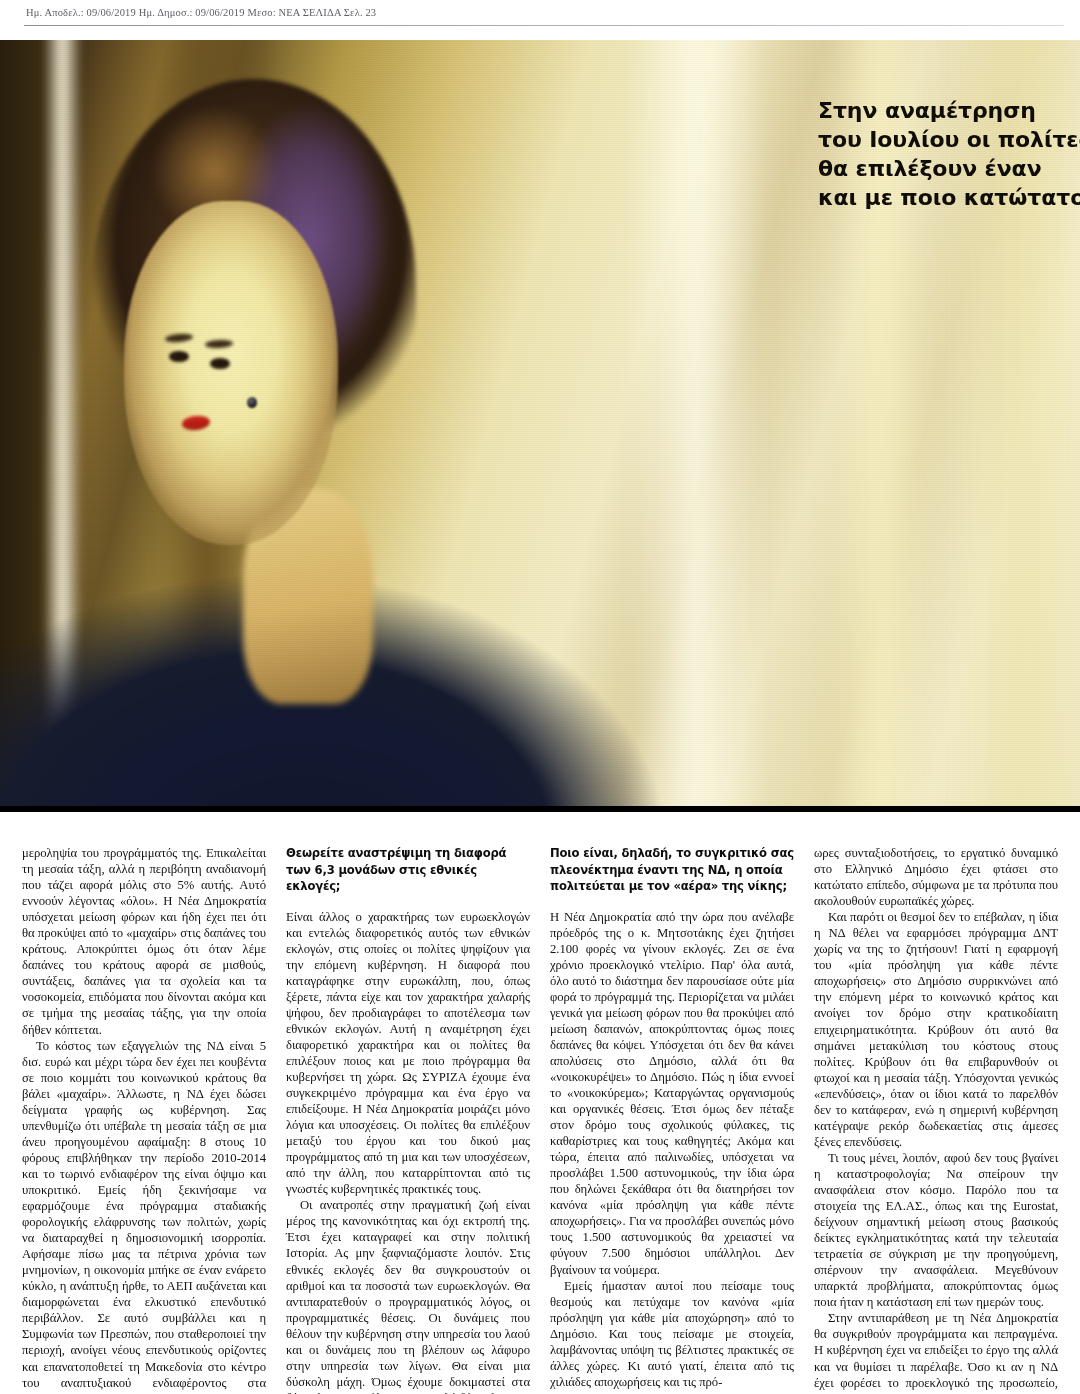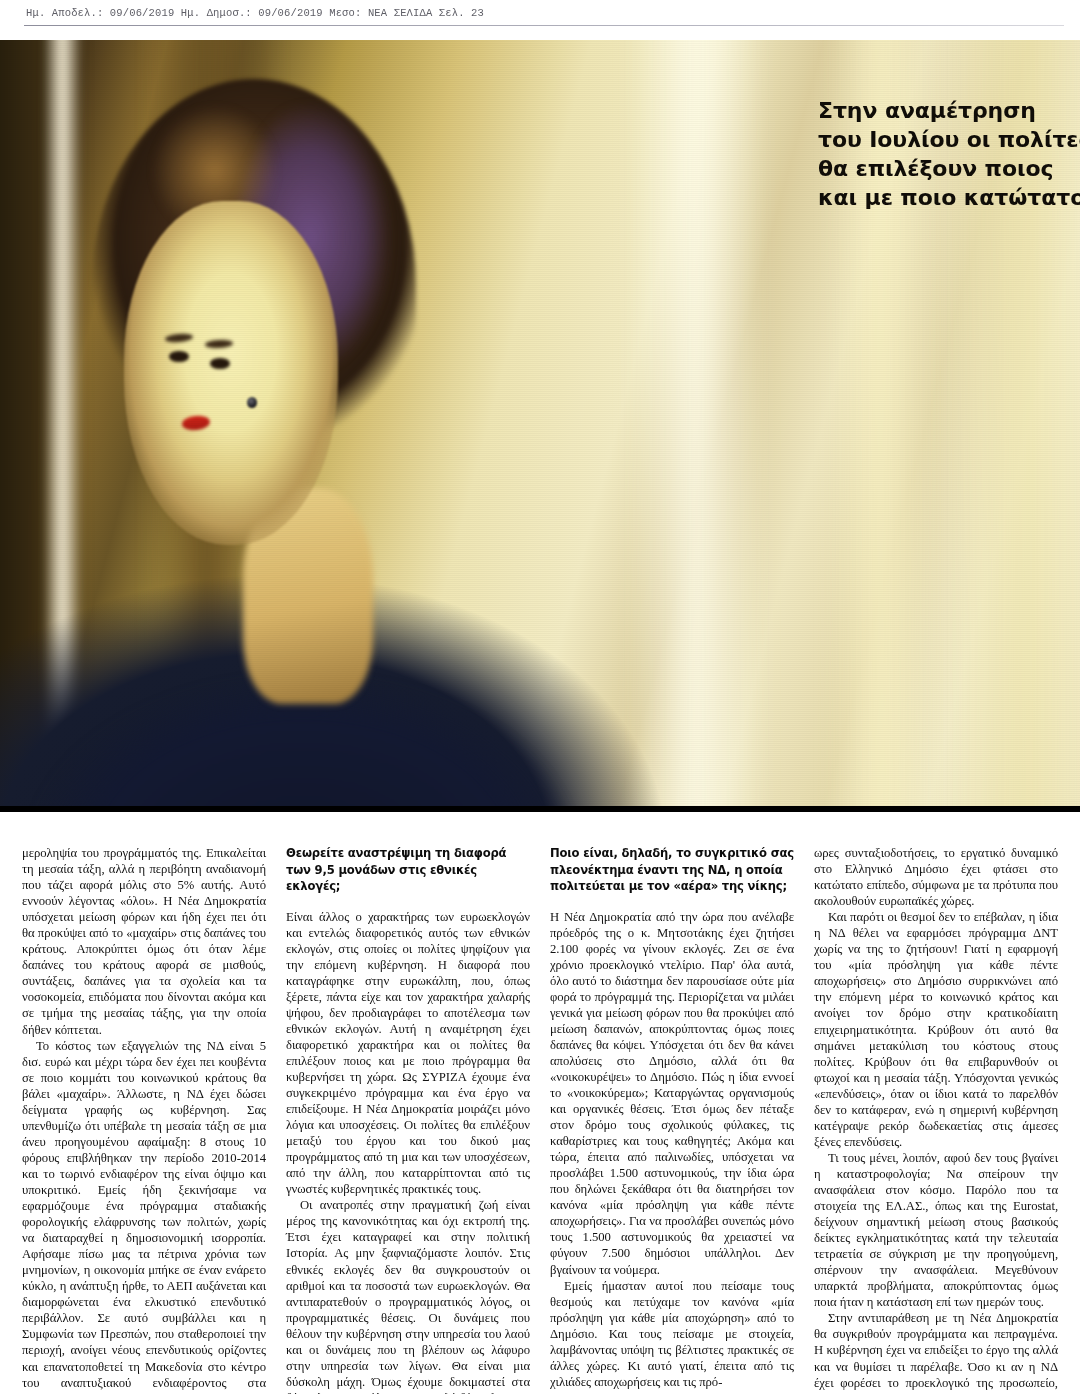--- a/index.html
+++ b/index.html
@@ -20,21 +20,21 @@
   
   .clip-header {
     position: absolute;
     left: 0; top: 0;
     width: 1080px;
     height: 32px;
     box-sizing: border-box;
     padding: 7px 0 0 26px;
   }
   .clip-header-text {
-    font-family: Liberation Mono, monospace;
+    font-family: Liberation Serif, serif;
     font-size: 10.5px;
     letter-spacing: 0.15px;
     color: #5e5e66;
     white-space: nowrap;
   }
   .clip-header-rule {
     position: absolute;
     left: 24px;
     top: 25px;
     width: 1040px;
@@ -332,33 +332,33 @@
     </div>
 
     <div class="photo-grain"></div>
   </div>
   <div class="photo-bottom-edge"></div>
 </div>
 
 <div class="headline">
   <div class="headline-line">Στην αναμέτρηση</div>
   <div class="headline-line">του Ιουλίου οι πολίτες</div>
-  <div class="headline-line">θα επιλέξουν ποιος</div>
+  <div class="headline-line">θα επιλέξουν έναν</div>
   <div class="headline-line">και με ποιο κατώτατο</div>
 </div>
 
 <div class="article">
 
   <div class="col">
     <p class="p">μεροληψία του προγράμματός της. Επικαλείται τη μεσαία τάξη, αλλά η περιβόητη αναδιανομή που τάζει αφορά μόλις στο 5% αυτής. Αυτό εννοούν λέγοντας «όλοι». Η Νέα Δημοκρατία υπόσχεται μείωση φόρων και ήδη έχει πει ότι θα προκύψει από το «μαχαίρι» στις δαπάνες του κράτους. Αποκρύπτει όμως ότι όταν λέμε δαπάνες του κράτους αφορά σε μισθούς, συντάξεις, δαπάνες για τα σχολεία και τα νοσοκομεία, επιδόματα που δίνονται ακόμα και σε τμήμα της μεσαίας τάξης, για την οποία δήθεν κόπτεται.</p>
     <p class="p">Το κόστος των εξαγγελιών της ΝΔ είναι 5 δισ. ευρώ και μέχρι τώρα δεν έχει πει κουβέντα σε ποιο κομμάτι του κοινωνικού κράτους θα βάλει «μαχαίρι». Άλλωστε, η ΝΔ έχει δώσει δείγματα γραφής ως κυβέρνηση. Σας υπενθυμίζω ότι υπέβαλε τη μεσαία τάξη σε μια άνευ προηγουμένου αφαίμαξη: 8 στους 10 φόρους επιβλήθηκαν την περίοδο 2010-2014 και το τωρινό ενδιαφέρον της είναι όψιμο και υποκριτικό. Εμείς ήδη ξεκινήσαμε να εφαρμόζουμε ένα πρόγραμμα σταδιακής φορολογικής ελάφρυνσης των πολιτών, χωρίς να διαταραχθεί η δημοσιονομική ισορροπία. Αφήσαμε πίσω μας τα πέτρινα χρόνια των μνημονίων, η οικονομία μπήκε σε έναν ενάρετο κύκλο, η ανάπτυξη ήρθε, το ΑΕΠ αυξάνεται και διαμορφώνεται ένα ελκυστικό επενδυτικό περιβάλλον. Σε αυτό συμβάλλει και η Συμφωνία των Πρεσπών, που σταθεροποιεί την περιοχή, ανοίγει νέους επενδυτικούς ορίζοντες και επανατοποθετεί τη Μακεδονία στο κέντρο του αναπτυξιακού ενδιαφέροντος στα Βαλκάνια.</p>
   </div>
 
   <div class="col">
-    <p class="q">Θεωρείτε αναστρέψιμη τη διαφορά των 9,5 μονάδων στις εθνικές εκλογές;</p>
+    <p class="q">Θεωρείτε αναστρέψιμη τη διαφορά των 6,3 μονάδων στις εθνικές εκλογές;</p>
     <p class="p">Είναι άλλος ο χαρακτήρας των ευρωεκλογών και εντελώς διαφορετικός αυτός των εθνικών εκλογών, στις οποίες οι πολίτες ψηφίζουν για την επόμενη κυβέρνηση. Η διαφορά που καταγράφηκε στην ευρωκάλπη, που, όπως ξέρετε, πάντα είχε και τον χαρακτήρα χαλαρής ψήφου, δεν προδιαγράφει το αποτέλεσμα των εθνικών εκλογών. Αυτή η αναμέτρηση έχει διαφορετικό χαρακτήρα και οι πολίτες θα επιλέξουν ποιος και με ποιο πρόγραμμα θα κυβερνήσει τη χώρα. Ως ΣΥΡΙΖΑ έχουμε ένα συγκεκριμένο πρόγραμμα και ένα έργο να επιδείξουμε. Η Νέα Δημοκρατία μοιράζει μόνο λόγια και υποσχέσεις. Οι πολίτες θα επιλέξουν μεταξύ του έργου και του δικού μας προγράμματος από τη μια και των υποσχέσεων, από την άλλη, που καταρρίπτονται από τις γνωστές κυβερνητικές πρακτικές τους.</p>
     <p class="p">Οι ανατροπές στην πραγματική ζωή είναι μέρος της κανονικότητας και όχι εκτροπή της. Έτσι έχει καταγραφεί και στην πολιτική Ιστορία. Ας μην ξαφνιαζόμαστε λοιπόν. Στις εθνικές εκλογές δεν θα συγκρουστούν οι αριθμοί και τα ποσοστά των ευρωεκλογών. Θα αντιπαρατεθούν ο προγραμματικός λόγος, οι προγραμματικές θέσεις. Οι δυνάμεις που θέλουν την κυβέρνηση στην υπηρεσία του λαού και οι δυνάμεις που τη βλέπουν ως λάφυρο στην υπηρεσία των λίγων. Θα είναι μια δύσκολη μάχη. Όμως έχουμε δοκιμαστεί στα δύσκολα - και, μάλιστα, στα πολύ δύσκολα.</p>
   </div>
 
   <div class="col">
     <p class="q">Ποιο είναι, δηλαδή, το συγκριτικό σας πλεονέκτημα έναντι της ΝΔ, η οποία πολιτεύεται με τον «αέρα» της νίκης;</p>
     <p class="p">Η Νέα Δημοκρατία από την ώρα που ανέλαβε πρόεδρός της ο κ. Μητσοτάκης έχει ζητήσει 2.100 φορές να γίνουν εκλογές. Ζει σε ένα χρόνιο προεκλογικό ντελίριο. Παρ' όλα αυτά, όλο αυτό το διάστημα δεν παρουσίασε ούτε μία φορά το πρόγραμμά της. Περιορίζεται να μιλάει γενικά για μείωση φόρων που θα προκύψει από μείωση δαπανών, αποκρύπτοντας όμως ποιες δαπάνες θα κόψει. Υπόσχεται ότι δεν θα κάνει απολύσεις στο Δημόσιο, αλλά ότι θα «νοικοκυρέψει» το Δημόσιο. Πώς η ίδια εννοεί το «νοικοκύρεμα»; Καταργώντας οργανισμούς και οργανικές θέσεις. Έτσι όμως δεν πέταξε στον δρόμο τους σχολικούς φύλακες, τις καθαρίστριες και τους καθηγητές; Ακόμα και τώρα, έπειτα από παλινωδίες, υπόσχεται να προσλάβει 1.500 αστυνομικούς, την ίδια ώρα που δηλώνει ξεκάθαρα ότι θα διατηρήσει τον κανόνα «μία πρόσληψη για κάθε πέντε αποχωρήσεις». Για να προσλάβει συνεπώς μόνο τους 1.500 αστυνομικούς θα χρειαστεί να φύγουν 7.500 δημόσιοι υπάλληλοι. Δεν βγαίνουν τα νούμερα.</p>
     <p class="p">Εμείς ήμασταν αυτοί που πείσαμε τους θεσμούς και πετύχαμε τον κανόνα «μία πρόσληψη για κάθε μία αποχώρηση» από το Δημόσιο. Και τους πείσαμε με στοιχεία, λαμβάνοντας υπόψη τις βέλτιστες πρακτικές σε άλλες χώρες. Κι αυτό γιατί, έπειτα από τις χιλιάδες αποχωρήσεις και τις πρό-</p>
   </div>
 

